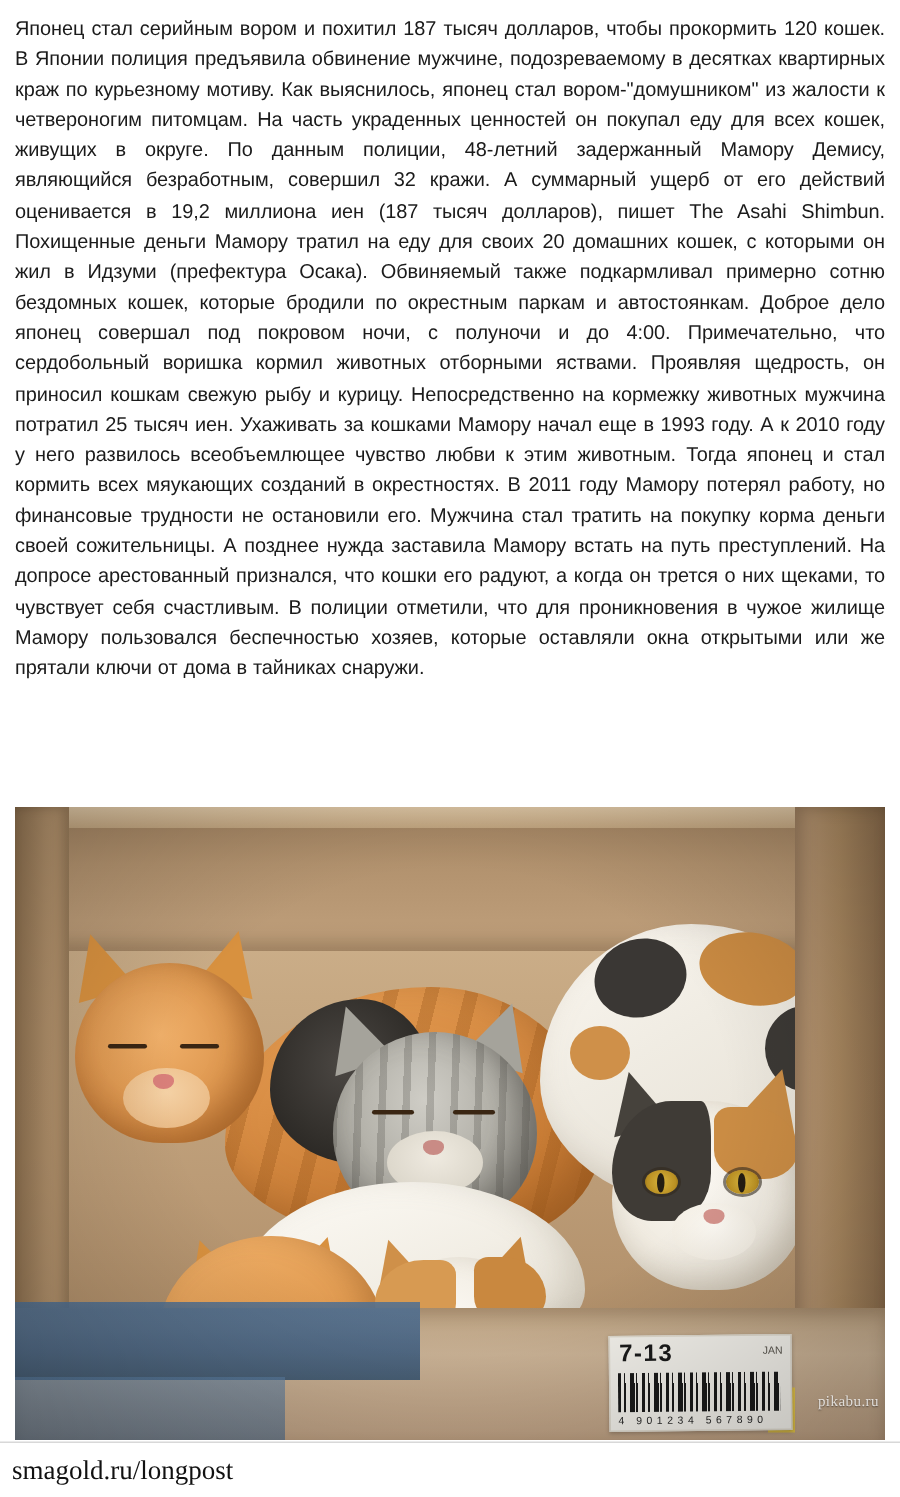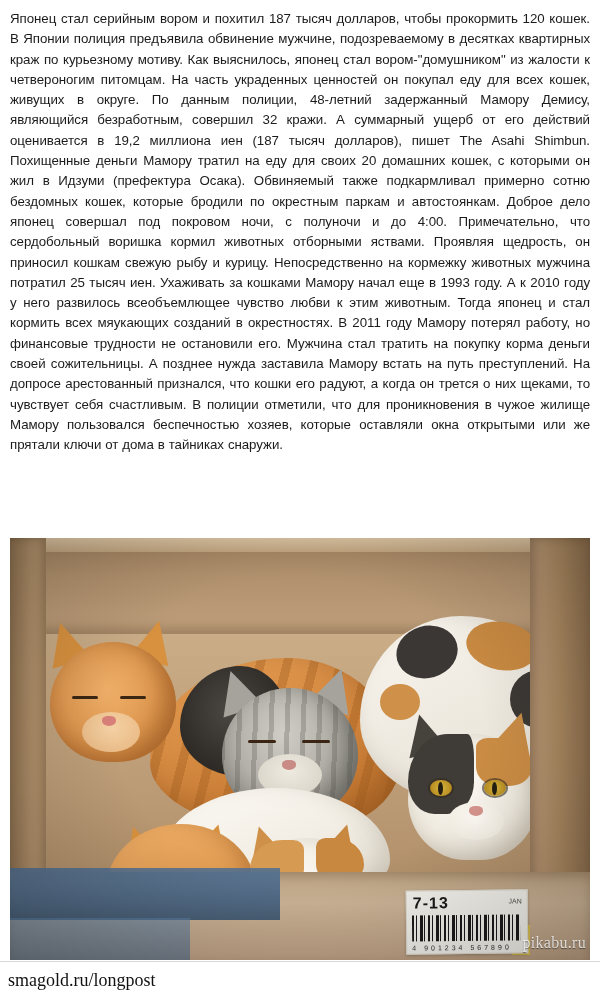--- a/index.html
+++ b/index.html
@@ -347,22 +347,22 @@
     border-radius: 55% 45% 45% 55% / 55% 55% 45% 45%;
   }
   .photo-shade {
     position: absolute; inset: 0;
     background: radial-gradient(ellipse at 50% 45%, rgba(0,0,0,0) 45%, rgba(0,0,0,.22) 100%);
     pointer-events: none;
   }
   .watermark {
     position: absolute;
     right: 4px;
-    bottom: 8px;
-    font-size: 16px;
+    bottom: 20px;
+    font-size: 10px;
     color: rgba(255,255,255,.78);
     font-family: "Liberation Serif", serif;
     letter-spacing: .3px;
     text-shadow: 0 1px 1px rgba(0,0,0,.5);
   }
   
   .footer {
     position: absolute;
     left: 0;
     bottom: 0;

